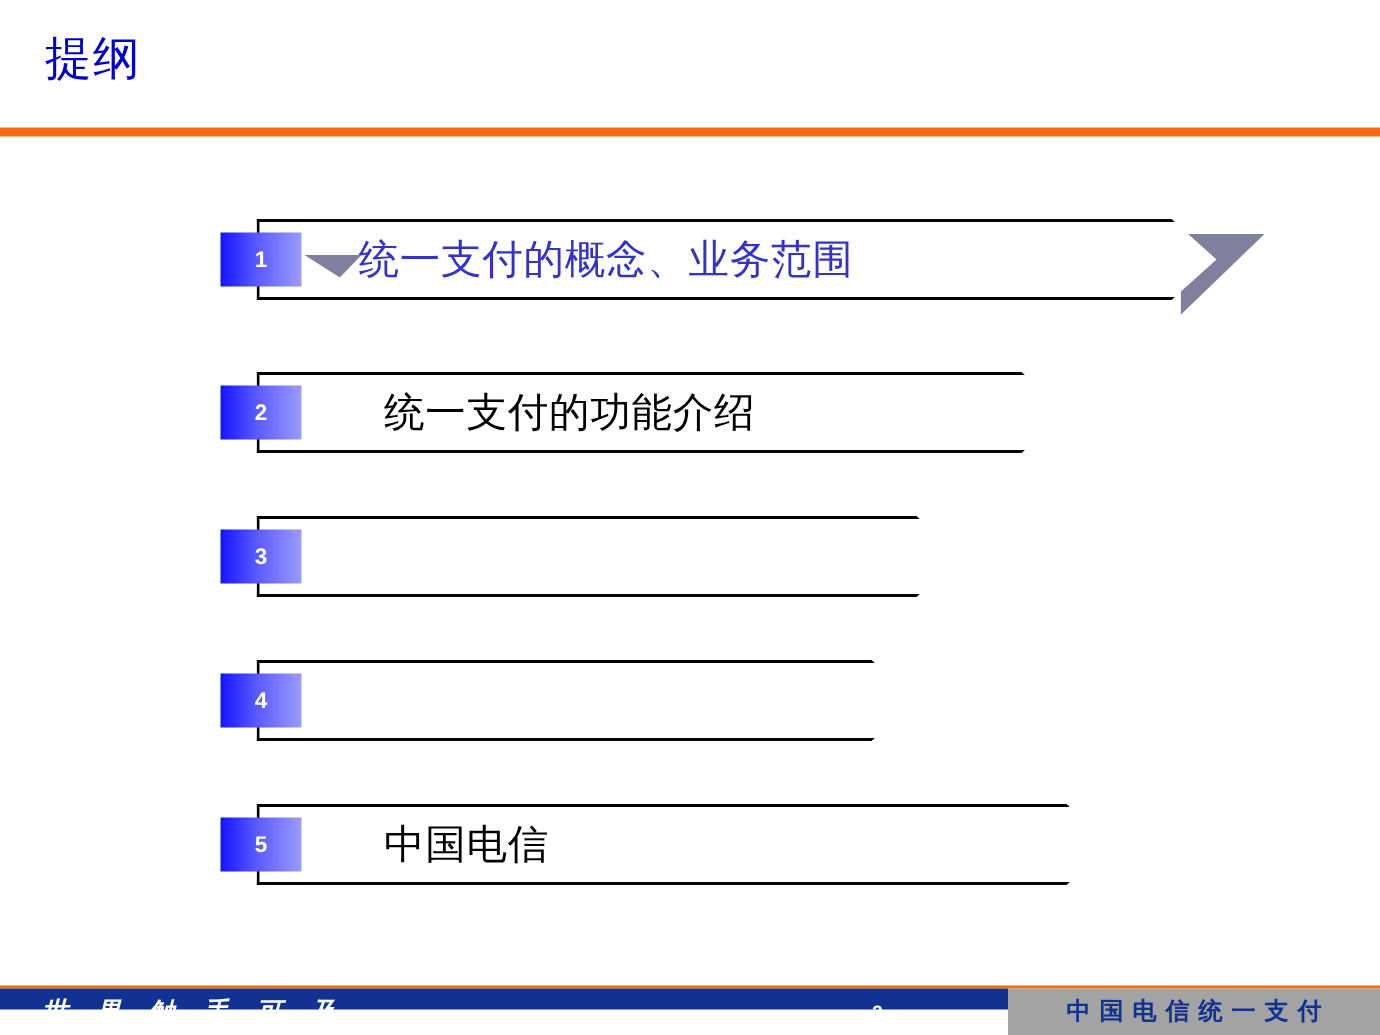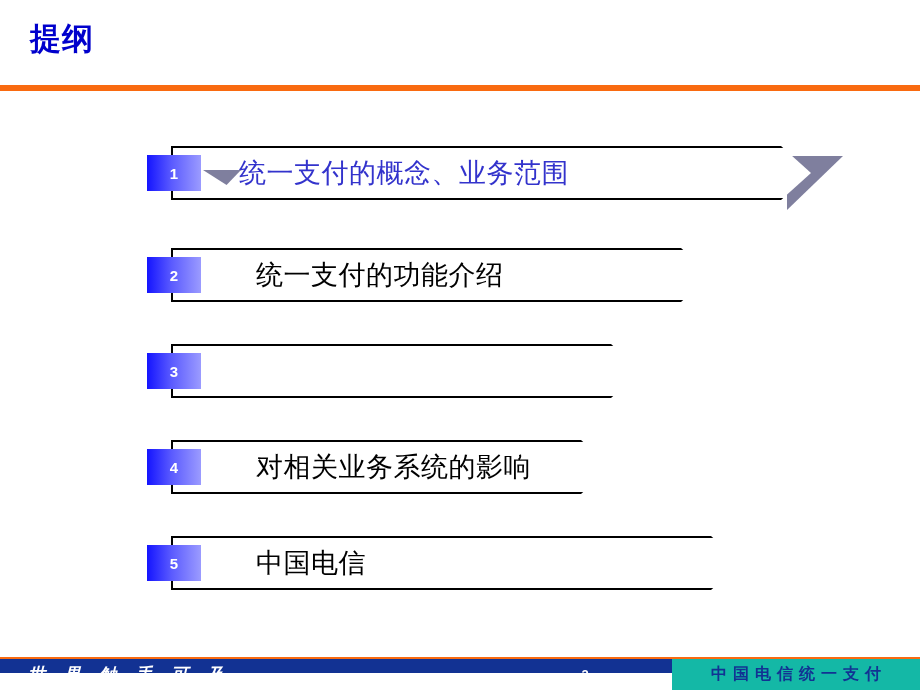--- a/index.html
+++ b/index.html
@@ -22,21 +22,21 @@
     left: 0; top: 0;
     width: 920px;
     height: 92px;
   }
 
   #slide-title {
     position: absolute;
     left: 30px;
     top: 18px;
     font-size: 31px;
-    font-weight: bold;
+    font-weight: normal;
     color: #0000cc;
     letter-spacing: 1px;
     line-height: 42px;
     white-space: nowrap;
   }
 
   #header-rule {
     position: absolute;
     left: 0;
     top: 85px;
@@ -218,21 +218,21 @@
     color: #ffffff;
     font-weight: bold;
     font-size: 13px;
   }
   #footer-right-panel {
     position: absolute;
     left: 672px;
     top: 2px;
     width: 248px;
     height: 31px;
-    background: #14b8a6;
+    background: #a3a3a3;
     display: flex;
     align-items: center;
     justify-content: center;
   }
   #footer-product-name {
     color: #123293;
     font-size: 16px;
     font-weight: bold;
     letter-spacing: 6px;
     text-indent: 6px;
@@ -271,21 +271,20 @@
       <div class="chevron-shell" style="width: 470px;">
         <div class="chevron-inner"></div>
       </div>
       <div class="item-badge">3</div>
     </div>
     <div class="agenda-item" style="top: 348px; width: 464px;">
       <div class="chevron-shell" style="width: 440px;">
         <div class="chevron-inner"></div>
       </div>
       <div class="item-badge">4</div>
-      <div class="item-label">对相关业务系统的影响</div>
     </div>
     <div class="agenda-item" style="top: 444px; width: 594px;">
       <div class="chevron-shell" style="width: 570px;">
         <div class="chevron-inner"></div>
       </div>
       <div class="item-badge">5</div>
       <div class="item-label">中国电信</div>
     </div>
   </div>
 

